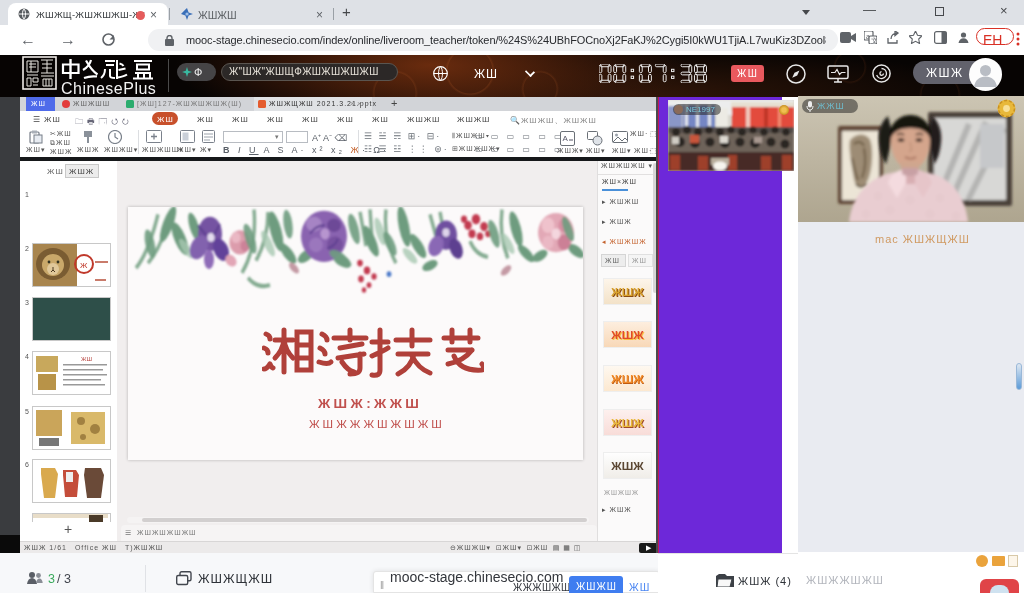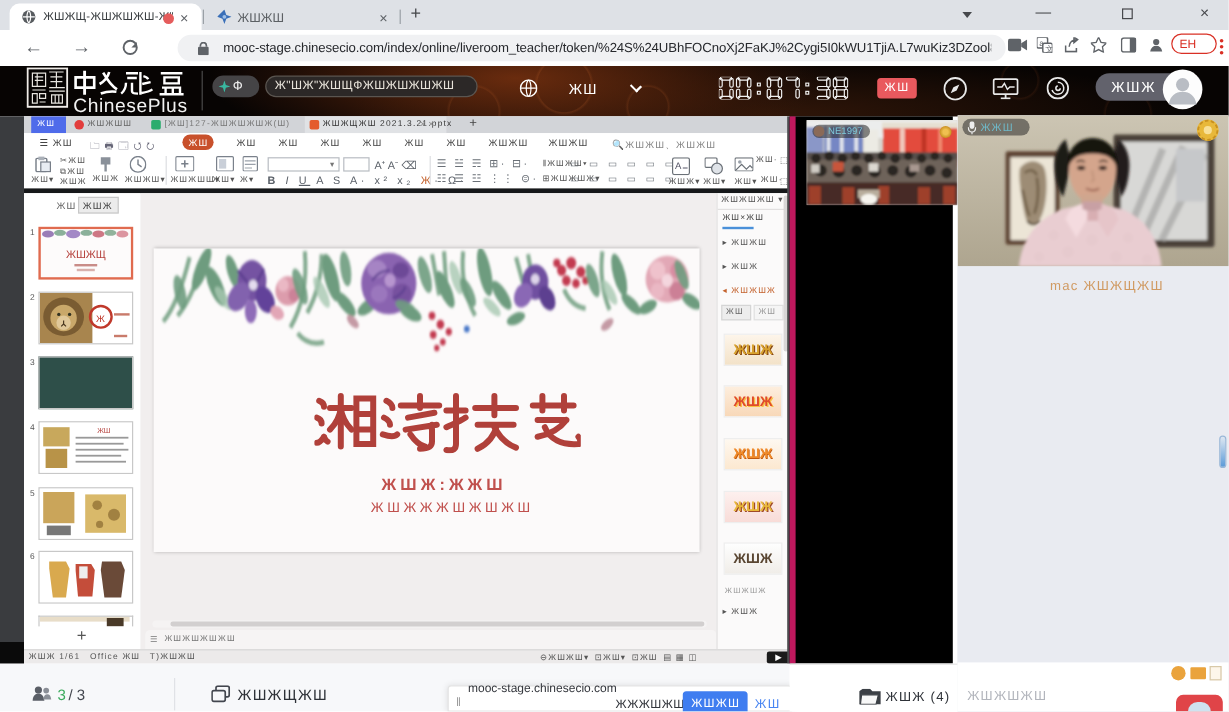--- a/index.html
+++ b/index.html
@@ -38,21 +38,21 @@
 #lpanel{left:0;top:0;width:97px;height:380px;background:#fff}
 #canvas{left:97px;top:0;width:480px;height:380px;background:#f1eeee}
 #rpanel{left:577px;top:0;width:61px;height:380px;background:#fbfafa;border-left:1px solid #e0dede}
 #wstatus{left:0;top:444px;width:638px;height:12px;background:#eceaea;border-top:1px solid #d8d6d6}
 #slide{left:11px;top:46px;width:455px;height:253px;background:#fcfafa;box-shadow:0 0 3px rgba(0,0,0,.25)}
 .thn{left:5px;font-size:7px;color:#555;position:absolute}
 .thumb{left:12px;width:79px;background:#fff;border:1px solid #c8c8c8;overflow:hidden;position:absolute}
 .bnr{left:5px;width:49px;height:27px;border:1px solid #eee;overflow:hidden;text-align:center;position:absolute}
 .bt{font-size:11.5px;font-weight:bold;letter-spacing:0;line-height:27px}
 
-#midcol{left:658px;top:97px;width:136px;height:456px;background:#000000;border-left:5px solid #be185d}
+#midcol{left:658px;top:97px;width:124px;height:456px;background:#6d28d9;border-left:1px solid #be185d}
 #rightcol{left:798px;top:96px;width:226px;height:497px;background:#e9ebf1}
 
 #botbar{left:0;top:553px;width:658px;height:40px;background:#f7f8fa}
 #midbot{left:658px;top:553px;width:140px;height:40px;background:#fff;border-top:1px solid #e4e4e4}
 #rightbot{left:798px;top:552px;width:226px;height:41px;background:#fff}
 </style></head><body>
 <div class="ab" id="tabbar">
   <div class="ab tab1">
     <svg class="ab" style="left:10px;top:5px" width="12" height="12" viewBox="0 0 12 12">
         <circle cx="6" cy="6" r="5.5" fill="#575b5f"></circle>
@@ -111,21 +111,21 @@
     </svg>
   <svg class="ab" style="left:934px;top:6px" width="13" height="13" viewBox="0 0 13 13">
       <rect x="0.6" y="0.6" width="11.8" height="11.8" rx="2" fill="none" stroke="#5f6368" stroke-width="1.2"></rect>
       <rect x="7.5" y="0.6" width="4.9" height="11.8" fill="#5f6368"></rect>
     </svg>
   <svg class="ab" style="left:957px;top:6px" width="13" height="13" viewBox="0 0 13 13">
       <circle cx="6.5" cy="4" r="2.6" fill="#5f6368"></circle>
       <path d="M1.5 12c.5-3.2 2.5-4.8 5-4.8s4.5 1.6 5 4.8z" fill="#5f6368"></path>
     </svg>
   <div class="ab" style="left:976px;top:3px;width:38px;height:17px;border:1px solid #d93025;border-radius:9px"></div>
-  <span class="ab" style="left:983px;top:7px;font-size:10px;color:#d93025">ЕН</span>
+  <span class="ab" style="left:983px;top:7px;font-size:14px;color:#d93025">ЕН</span>
   <svg class="ab" style="left:1016px;top:7px" width="4" height="14" viewBox="0 0 4 14">
       <g fill="#d93025">
         <circle cx="2" cy="2" r="1.5"></circle>
         <circle cx="2" cy="7" r="1.5"></circle>
         <circle cx="2" cy="12" r="1.5"></circle>
       </g>
     </svg>
 </div>
 <div class="ab" id="hdr">
   <svg class="ab" style="left:22px;top:1px" width="35" height="34" viewBox="0 0 35 34">
@@ -326,37 +326,20 @@
     <span class="ab z" style="left:630px;top:2px;font-size:7px;color:#555">⬚Ж</span>
     <span class="ab z" style="left:630px;top:19px;font-size:7px;color:#555">⬚Ж</span>
   </div>
   <div class="ab" id="blkline"></div>
   <div class="ab" id="wbody">
     <div class="ab" id="lpanel">
       <span class="ab z" style="left:27px;top:6px;font-size:8px;color:#666">ЖШ</span>
       <div class="ab" style="left:45px;top:3px;width:34px;height:14px;background:#ececec;border:1px solid #c8c8c8"></div>
       <span class="ab z" style="left:49px;top:6px;font-size:8px;color:#444">ЖШЖ</span>
       <span class="ab thn" style="top:30px">1</span>
-      <div class="ab thumb" style="top:28px;height:44px;border:2px solid #e06b4f">
-        <svg class="ab" style="left:0;top:0" width="75" height="40" viewBox="0 0 75 40">
-          <rect width="75" height="40" fill="#fdfbfb"></rect>
-          <g opacity=".9">
-              <ellipse cx="6" cy="4" rx="5" ry="3" fill="#8f6fb0"></ellipse>
-              <ellipse cx="16" cy="3" rx="5" ry="2.5" fill="#7fa88f"></ellipse>
-              <ellipse cx="27" cy="4" rx="6" ry="3.5" fill="#9a7cc0"></ellipse>
-              <ellipse cx="38" cy="3" rx="5" ry="2.5" fill="#7fa88f"></ellipse>
-              <ellipse cx="48" cy="4" rx="5" ry="3" fill="#c96a78"></ellipse>
-              <ellipse cx="58" cy="3" rx="5" ry="2.5" fill="#87ab92"></ellipse>
-              <ellipse cx="68" cy="4" rx="5" ry="3" fill="#d98a96"></ellipse>
-            </g>
-          <text x="21" y="24" font-size="9" fill="#b5413c">ЖШЖЩ</text>
-          <rect x="28" y="29" width="19" height="2" fill="#c98c88"></rect>
-            <rect x="30" y="33" width="15" height="2" fill="#d8b0ac"></rect>
-        </svg>
-      </div>
       <span class="ab thn" style="top:84px">2</span>
       <div class="ab thumb" style="top:82px;height:44px">
         <svg class="ab" style="left:0;top:0" width="77" height="42" viewBox="0 0 77 42">
           <rect width="77" height="42" fill="#fff"></rect>
           <rect x="0" y="0" width="44" height="42" fill="#a8854e"></rect>
           <ellipse cx="20" cy="20" rx="17" ry="16" fill="#7a5c32"></ellipse>
           <ellipse cx="20" cy="21" rx="11" ry="11" fill="#c9a86a"></ellipse>
           <ellipse cx="20" cy="25" rx="6" ry="6" fill="#e0c89a"></ellipse>
           <circle cx="16" cy="18" r="1.4" fill="#332"></circle>
             <circle cx="25" cy="18" r="1.4" fill="#332"></circle>
@@ -732,33 +715,33 @@
   <span class="ab" style="left:48px;top:19px;font-size:12.5px;color:#3aaa5c">3</span>
   <span class="ab" style="left:57px;top:19px;font-size:12.5px;color:#42464e">/ 3</span>
   <div class="ab" style="left:145px;top:12px;width:1px;height:27px;background:#e0e2e6"></div>
   <svg class="ab" style="left:176px;top:18px" width="16" height="15" viewBox="0 0 16 15">
       <rect x="4" y="0.7" width="11" height="9" rx="1.5" fill="none" stroke="#42464e" stroke-width="1.4"></rect>
       <rect x="0.7" y="4.5" width="11" height="9" rx="1.5" fill="#f7f8fa" stroke="#42464e" stroke-width="1.4"></rect>
     </svg>
   <span class="ab z" style="left:198px;top:19px;font-size:12.5px;color:#2e3238">ЖШЖЩЖШ</span>
   <div class="ab" style="left:373px;top:18px;width:287px;height:22px;background:#fff;border:1px solid #e4e4e4;border-radius:3px 3px 0 0;box-shadow:0 0 5px rgba(0,0,0,.10)"></div>
   <span class="ab" style="left:380px;top:27px;font-size:10px;color:#999">‖</span>
-  <span class="ab" style="left:390px;top:16px;font-size:10px;color:#33363c">mooc-stage.chinesecio.com</span>
+  <span class="ab" style="left:390px;top:16px;font-size:14px;color:#33363c">mooc-stage.chinesecio.com</span>
   <span class="ab z" style="left:513px;top:29px;font-size:10px;letter-spacing:.4px;color:#33363c">ЖЖЖШЖШ.</span>
   <div class="ab" style="left:569px;top:23px;width:54px;height:17px;background:#3f7df0;border-radius:3px 3px 0 0"></div>
   <span class="ab z" style="left:576px;top:28px;font-size:10px;color:#fff">ЖШЖШ</span>
   <span class="ab z" style="left:629px;top:28px;font-size:10.5px;color:#4a86f2">ЖШ</span>
 </div>
 <div class="ab" id="midbot">
   <svg class="ab" style="left:58px;top:20px" width="18" height="13" viewBox="0 0 18 13">
       <path d="M0 2l3-2h6l2 2h7v11H0z" fill="#3c4046"></path>
       <path d="M2 5h14l-2 8H1z" fill="#f8f8f8" stroke="#3c4046"></path>
     </svg>
   <span class="ab z" style="left:80px;top:21px;font-size:11px;color:#2e3238">ЖШЖ (4)</span>
 </div>
 <div class="ab" id="rightbot">
-  <span class="ab z" style="left:8px;top:22px;font-size:11px;color:#b2b5bc">ЖШЖШЖШ</span>
+  <span class="ab z" style="left:8px;top:22px;font-size:11px;color:#b2b5bc">ЖШЖЖШЖШ</span>
   <div class="ab" style="left:178px;top:3px;width:12px;height:12px;border-radius:50%;background:#eaa33c"></div>
   <div class="ab" style="left:194px;top:4px;width:13px;height:10px;background:#eaa33c;border-radius:1px"></div>
   <div class="ab" style="left:210px;top:3px;width:10px;height:12px;background:#fdf6ea;border:1px solid #d8c9a8"></div>
   <div class="ab" style="left:182px;top:27px;width:39px;height:14px;background:#e04448;border-radius:6px 6px 0 0"></div>
   <div class="ab" style="left:192px;top:33px;width:19px;height:8px;border-radius:10px 10px 0 0;background:#cfe2f0"></div>
 </div>
 
 </body></html>

